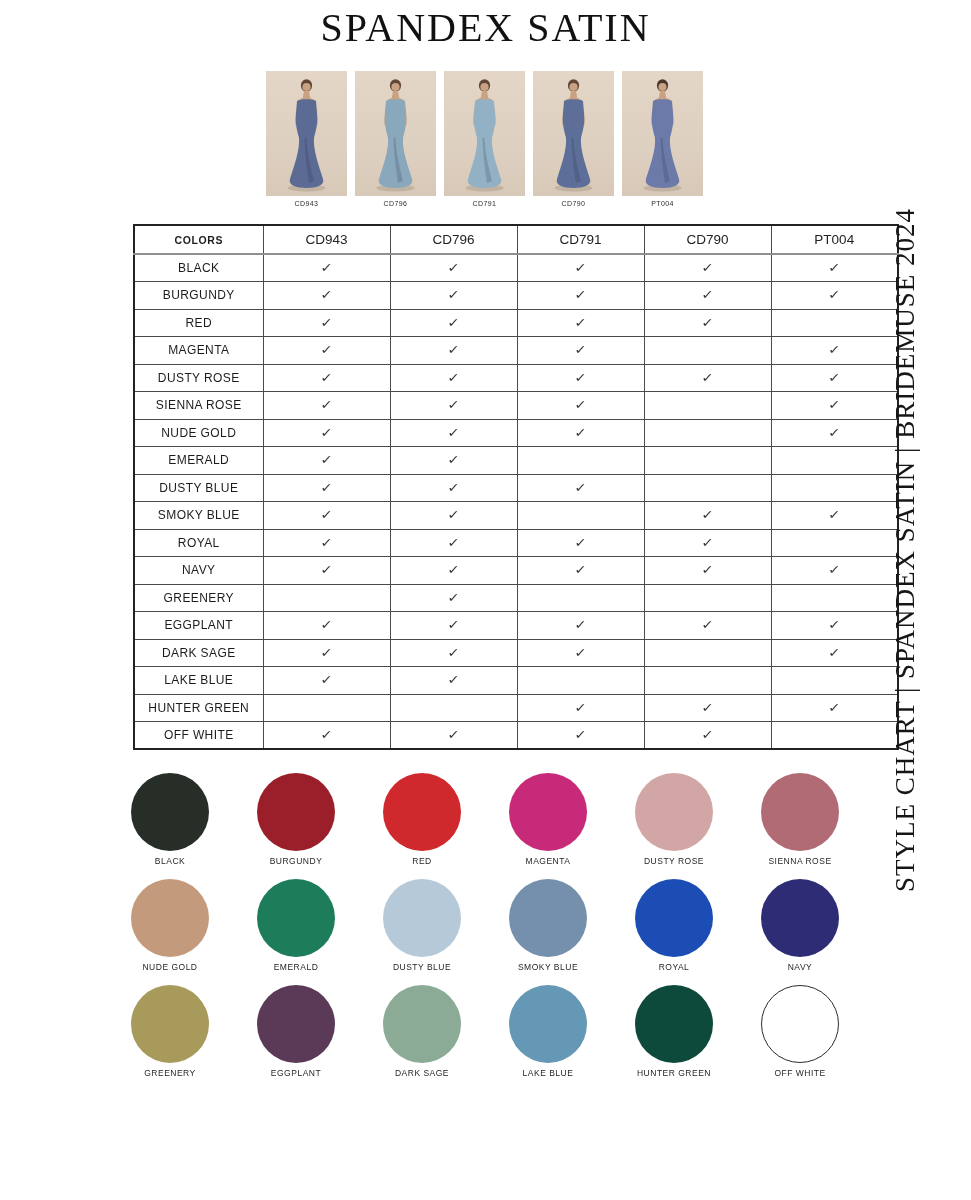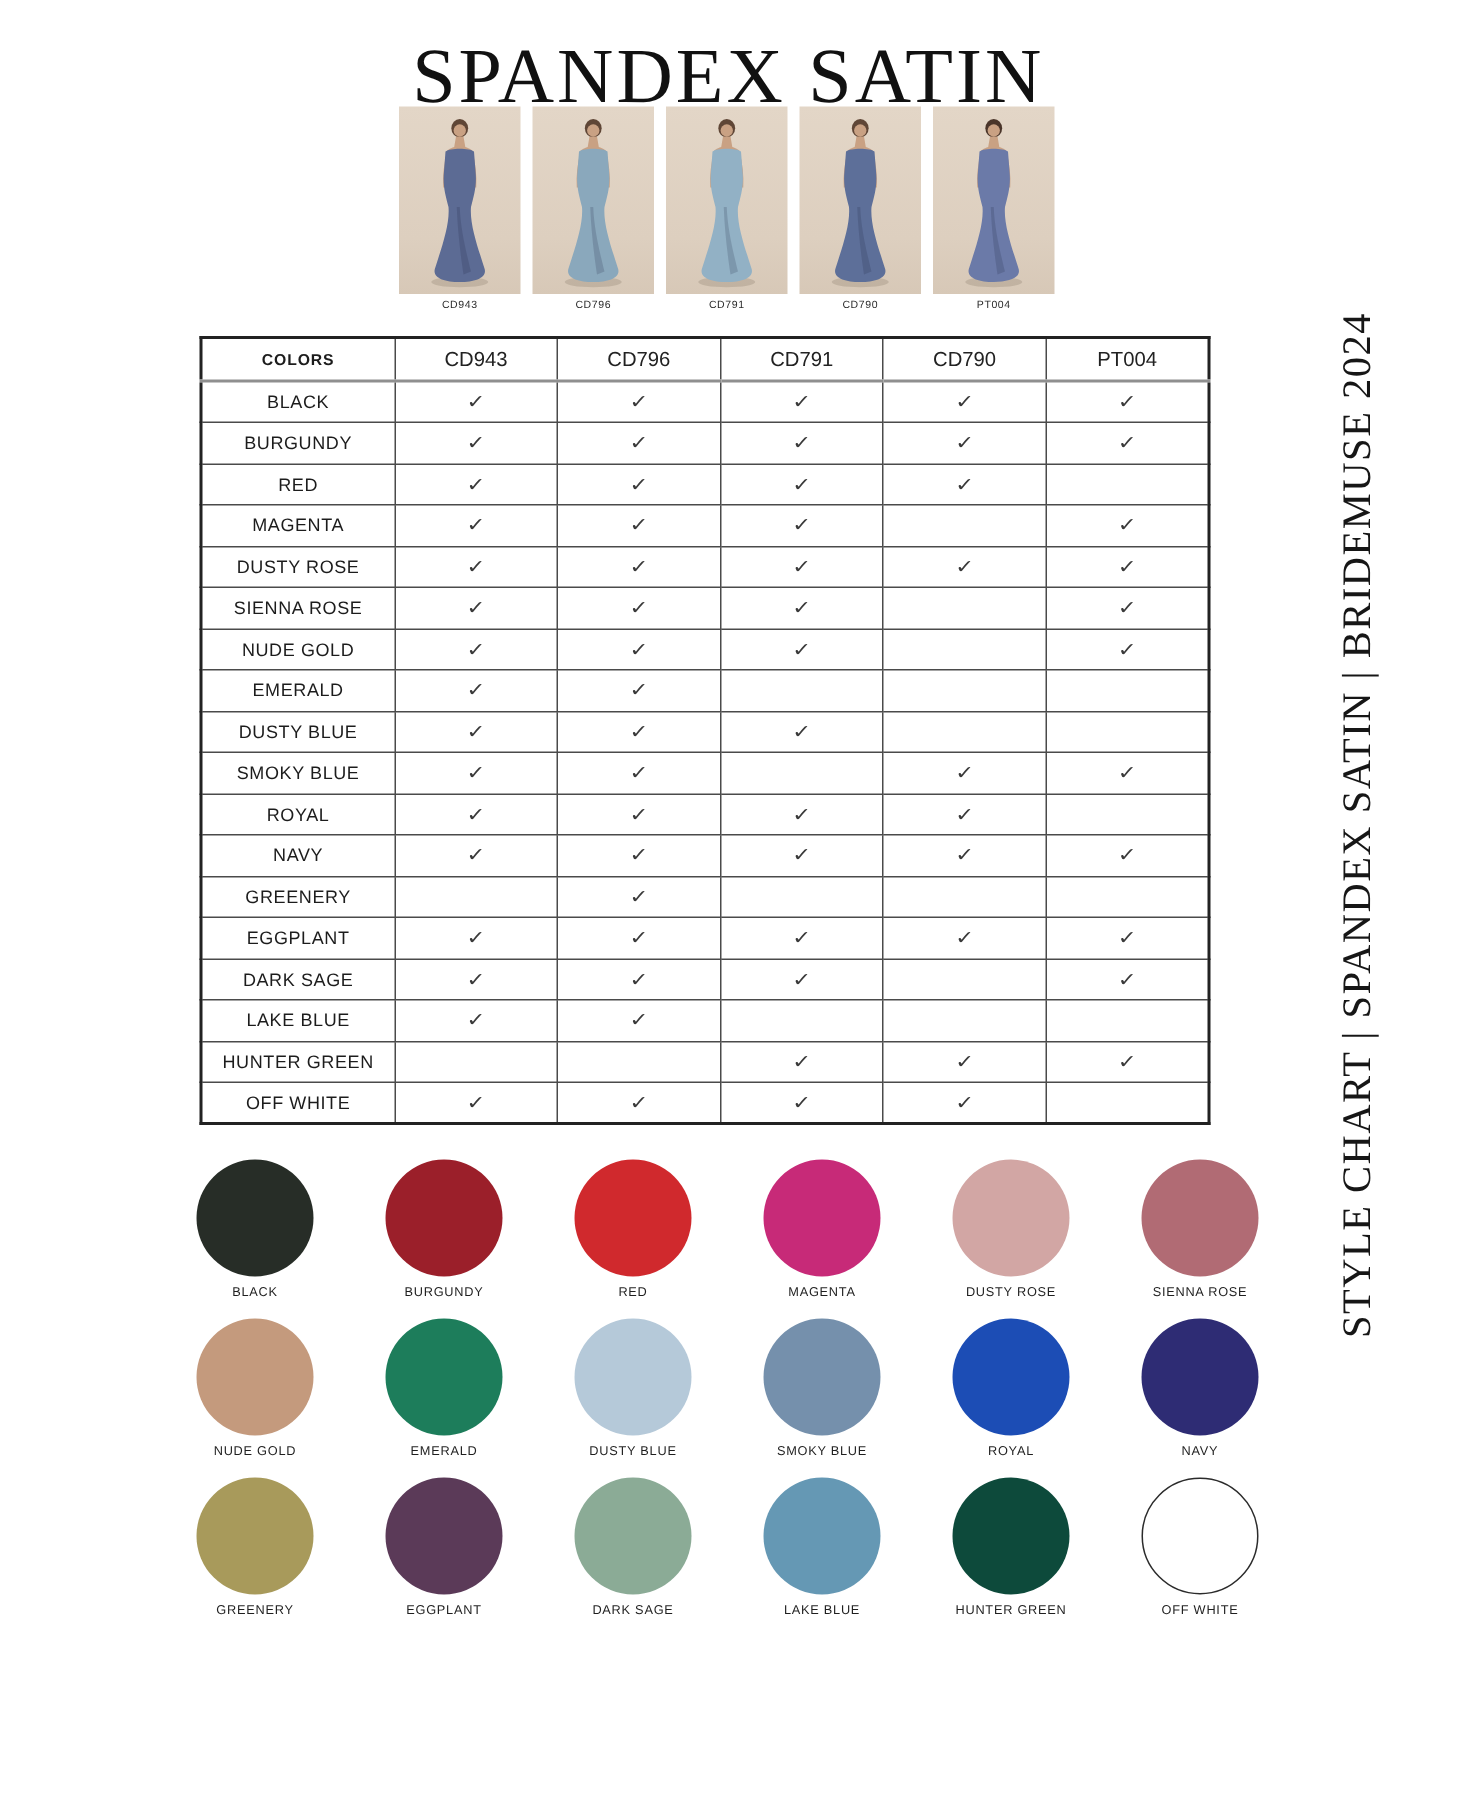--- a/index.html
+++ b/index.html
@@ -15,25 +15,24 @@
   }
 
   
   .page-title {
     position: absolute;
     top: 4px;
     left: 0;
     width: 971px;
     text-align: center;
     font-family: "Liberation Serif", serif;
-    font-size: 52px;
+    font-size: 40px;
     letter-spacing: 2px;
     color: #111111;
     font-weight: 400;
-    margin-top: 18px;
   }
 
   
   .product-strip {
     position: absolute;
     left: 266px;
     top: 71px;
     display: flex;
     gap: 8px;
   }
@@ -55,21 +54,21 @@
 
   
   .avail-table-wrap {
     position: absolute;
     left: 133px;
     top: 224px;
   }
   table.avail {
     border-collapse: collapse;
     table-layout: fixed;
-    width: 674px;
+    width: 766px;
     padding-left: 36px;
   }
   table.avail th, table.avail td {
     border: 1px solid #4a4a4a;
     text-align: center;
     vertical-align: middle;
     overflow: hidden;
   }
   table.avail { border: 2px solid #222222; }
   table.avail thead tr { height: 29px; }

